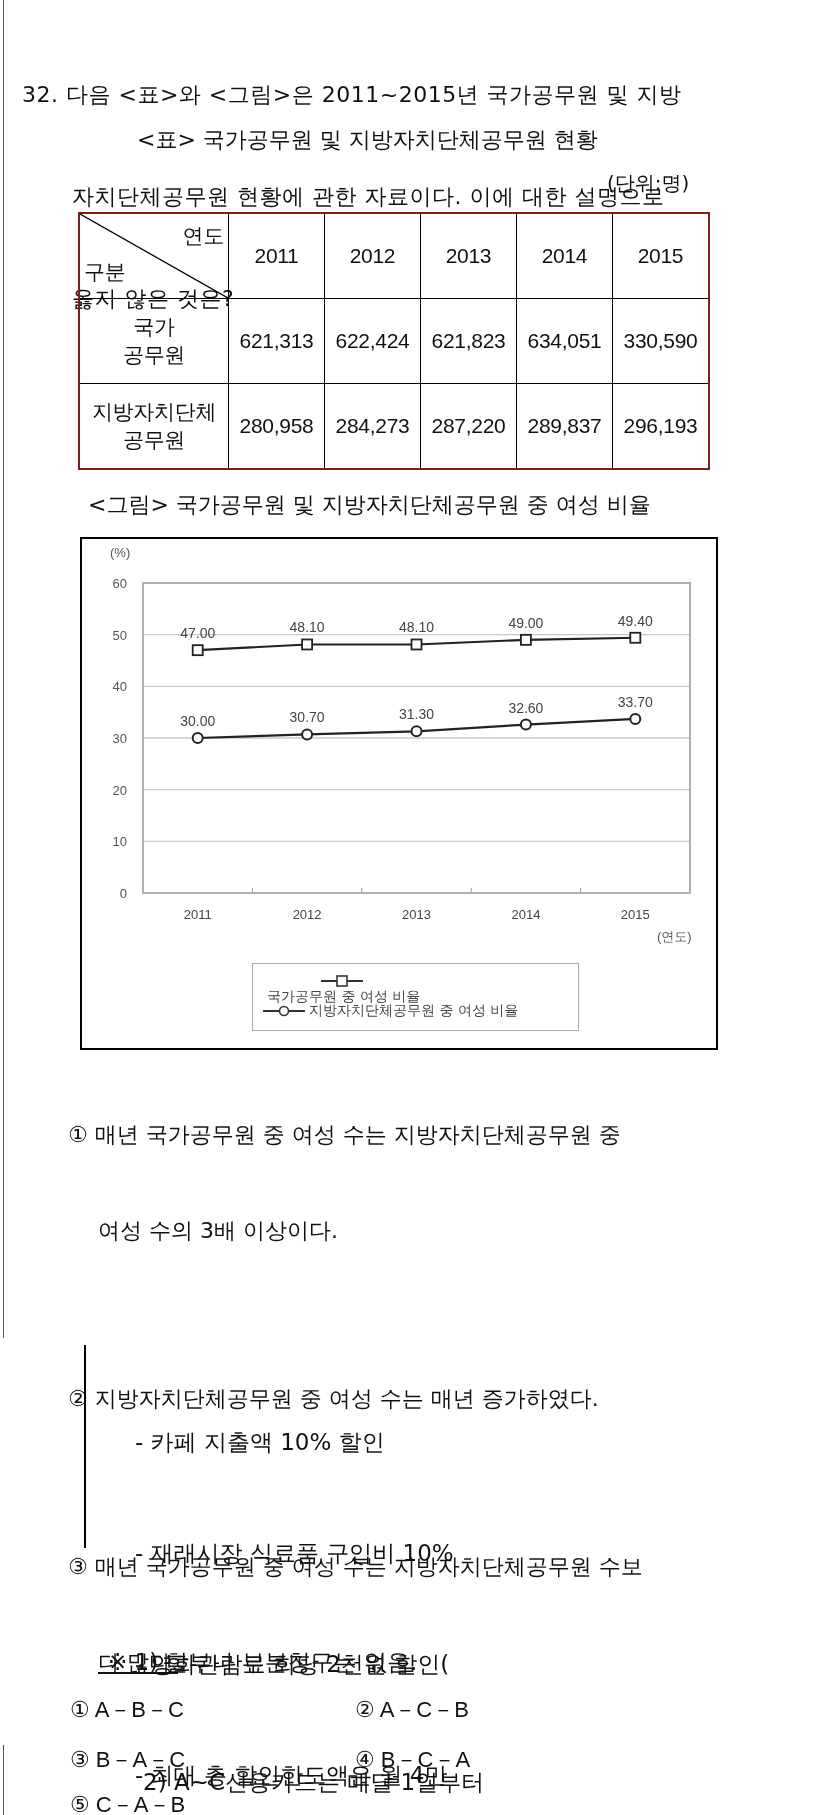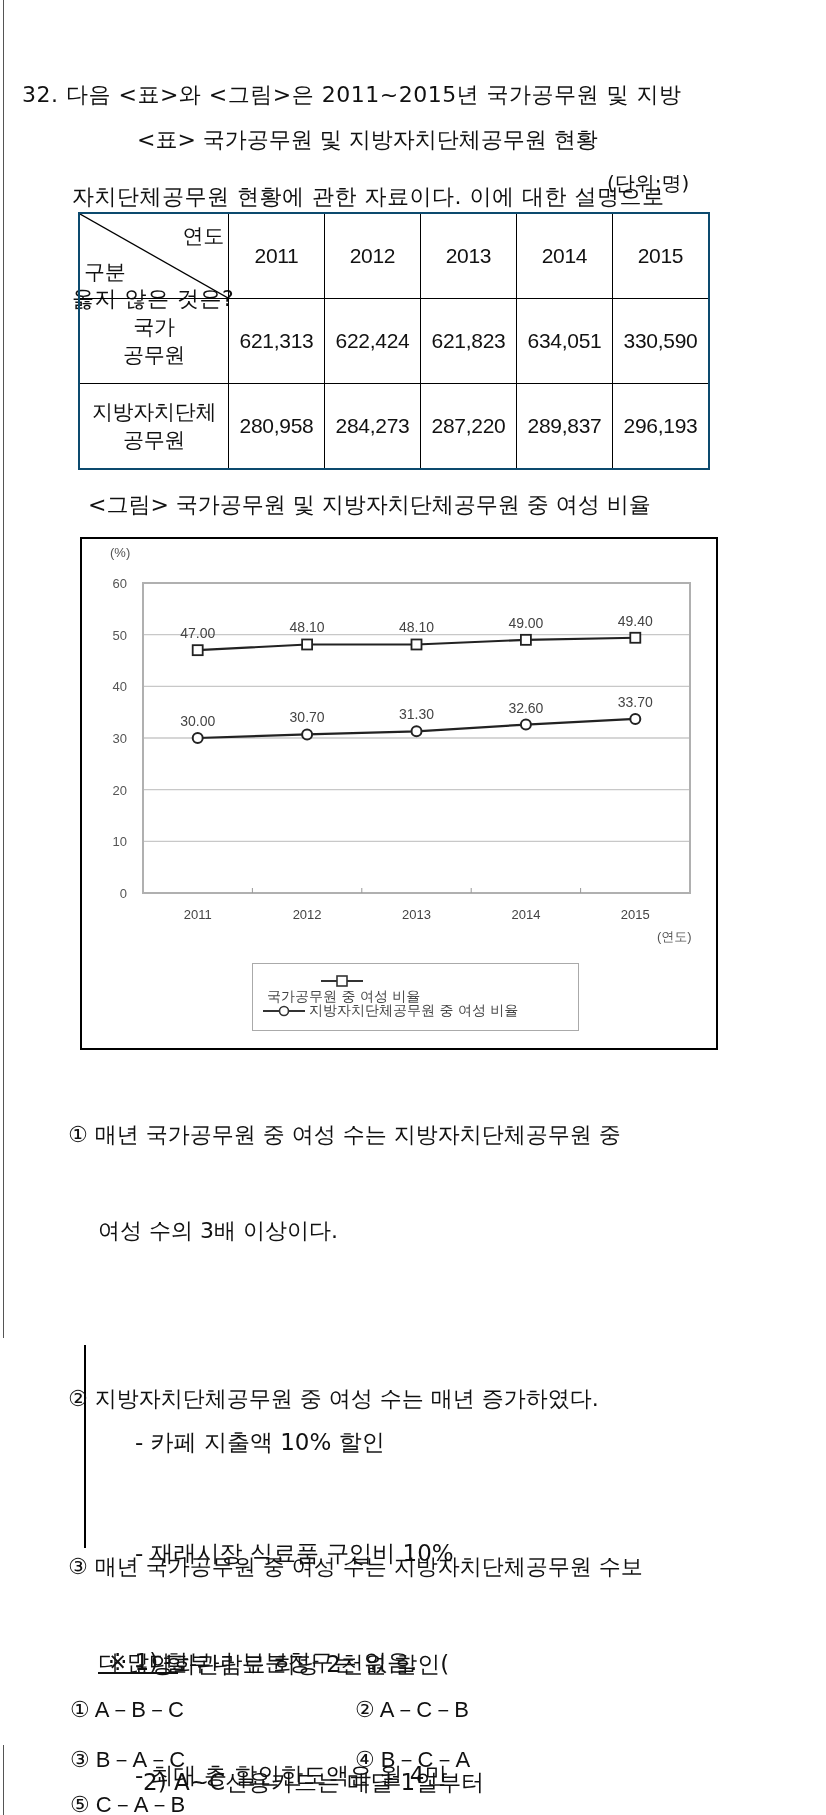--- a/index.html
+++ b/index.html
@@ -4,21 +4,21 @@
 <style>
   html, body { margin:0; padding:0; background:#ffffff; }
   body { width:826px; height:1815px; position:relative; overflow:hidden;
          font-family:"DejaVu Sans","Liberation Sans",sans-serif; color:#111; }
   .abs { position:absolute; }
   .vline { position:absolute; background:#555; width:1px; }
   .q-text { font-size:22px; line-height:34px; letter-spacing:0.5px; white-space:pre; }
   .tbl-title { font-size:22px; }
   .unit { font-size:20px; }
   table.data { position:absolute; left:78px; top:212px; border-collapse:collapse;
-               border:2px solid #0c4a6e; }
+               border:2px solid #7f1d1d; }
   table.data td { border:1.5px solid #000; text-align:center; font-size:21px;
                   font-family:"Liberation Sans","DejaVu Sans",sans-serif; padding:0; letter-spacing:-0.3px; }
   table.data tr.h td { height:84px; }
   table.data tr.r td { height:84px; }
   td.corner { position:relative; width:148px; }
   td.corner .tr { position:absolute; right:4px; top:8px; font-size:21px; }
   td.corner .bl { position:absolute; left:4px; bottom:12px; font-size:21px; }
   td.corner svg { position:absolute; left:0; top:0; }
   td.rowh { line-height:28px; font-size:21px; }
   td.num { width:95px; }

